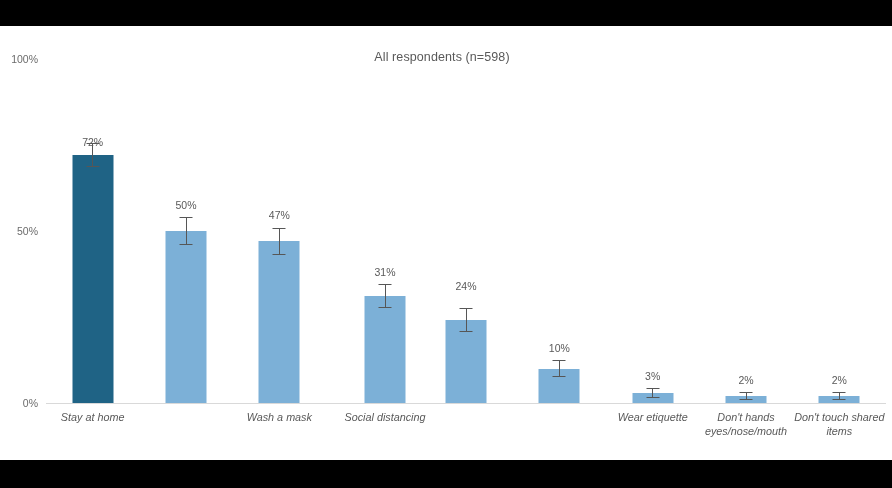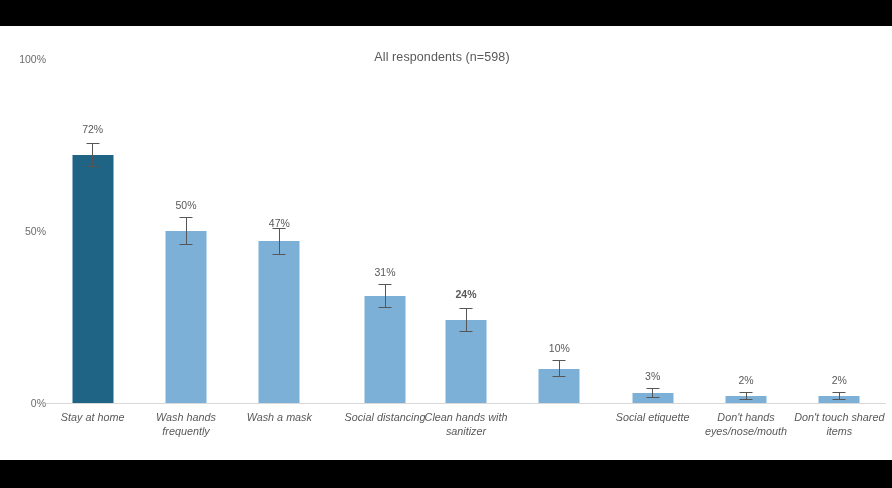--- a/index.html
+++ b/index.html
@@ -53,20 +53,21 @@
     left: 0;
     bottom: -1px;
     width: 840px;
     height: 1px;
     background: #d9d9d9;
   }
   
   .ytick {
     position: absolute;
     right: 100%;
+    margin-right: 8px;
     transform: translateY(-50%);
     font-size: 10.5px;
     color: #6b6b6b;
     white-space: nowrap;
   }
   
   .bar-group {
     position: absolute;
     bottom: 0;
     width: 96px;
@@ -143,81 +144,79 @@
     <div class="ytick" style="top: 344px;">0%</div>
         <div class="ytick" style="top: 172px;">50%</div>
         <div class="ytick" style="top: 0px;">100%</div>
         <div class="bar-group" style="left: -1.33333px;">
           <div class="bar highlight" style="height: 247.68px;"></div>
           <div class="errorbar" style="bottom: 235.64px; height: 24.08px;">
             <div class="stem"></div>
             <div class="cap top"></div>
             <div class="cap bottom"></div>
           </div>
-          <div class="value-label" style="bottom: 268px; text-align: center;">72%</div>
+          <div class="value-label" style="bottom: 255px; text-align: center;">72%</div>
           <div class="xlabel">Stay at home</div>
         </div>
         <div class="bar-group" style="left: 92px;">
           <div class="bar" style="height: 172px;"></div>
           <div class="errorbar" style="bottom: 158.24px; height: 27.52px;">
             <div class="stem"></div>
             <div class="cap top"></div>
             <div class="cap bottom"></div>
           </div>
           <div class="value-label" style="bottom: 191.76px;">50%</div>
-          <div class="xlabel">Wash hands frequently</div>
         </div>
         <div class="bar-group" style="left: 185.333px;">
           <div class="bar" style="height: 161.68px;"></div>
           <div class="errorbar" style="bottom: 147.92px; height: 27.52px;">
             <div class="stem"></div>
             <div class="cap top"></div>
             <div class="cap bottom"></div>
           </div>
-          <div class="value-label" style="bottom: 174px;">47%</div>
+          <div class="value-label" style="bottom: 182px;">47%</div>
           <div class="xlabel">Wash a mask</div>
         </div>
         <div class="bar-group" style="left: 291px;">
           <div class="bar" style="height: 106.64px;"></div>
           <div class="errorbar" style="bottom: 94.6px; height: 24.08px;">
             <div class="stem"></div>
             <div class="cap top"></div>
             <div class="cap bottom"></div>
           </div>
           <div class="value-label" style="bottom: 124.68px;">31%</div>
           <div class="xlabel">Social distancing</div>
         </div>
         <div class="bar-group" style="left: 372px;">
           <div class="bar" style="height: 82.56px;"></div>
           <div class="errorbar" style="bottom: 70.52px; height: 24.08px;">
             <div class="stem"></div>
             <div class="cap top"></div>
             <div class="cap bottom"></div>
           </div>
-          <div class="value-label" style="bottom: 103px; font-weight: bold;">24%</div>
-          <div class="xlabel">Clean hands with sanitizer</div>
+          <div class="value-label" style="bottom: 111px;">24%</div>
         </div>
         <div class="bar-group" style="left: 465.333px;">
           <div class="bar" style="height: 34.4px;"></div>
           <div class="errorbar" style="bottom: 25.8px; height: 17.2px;">
             <div class="stem"></div>
             <div class="cap top"></div>
             <div class="cap bottom"></div>
           </div>
           <div class="value-label" style="bottom: 49px;">10%</div>
         </div>
         <div class="bar-group" style="left: 558.667px;">
           <div class="bar" style="height: 10.32px;"></div>
           <div class="errorbar" style="bottom: 5.16px; height: 10.32px;">
             <div class="stem"></div>
             <div class="cap top"></div>
             <div class="cap bottom"></div>
           </div>
           <div class="value-label" style="bottom: 21.48px;">3%</div>
-          <div class="xlabel">Social etiquette</div>
+          <div class="xlabel">Wear etiquette</div>
         </div>
         <div class="bar-group" style="left: 652px;">
           <div class="bar" style="height: 6.88px;"></div>
           <div class="errorbar" style="bottom: 2.752px; height: 8.256px;">
             <div class="stem"></div>
             <div class="cap top"></div>
             <div class="cap bottom"></div>
           </div>
           <div class="value-label" style="bottom: 17.008px;">2%</div>
           <div class="xlabel">Don't hands eyes/nose/mouth</div>

